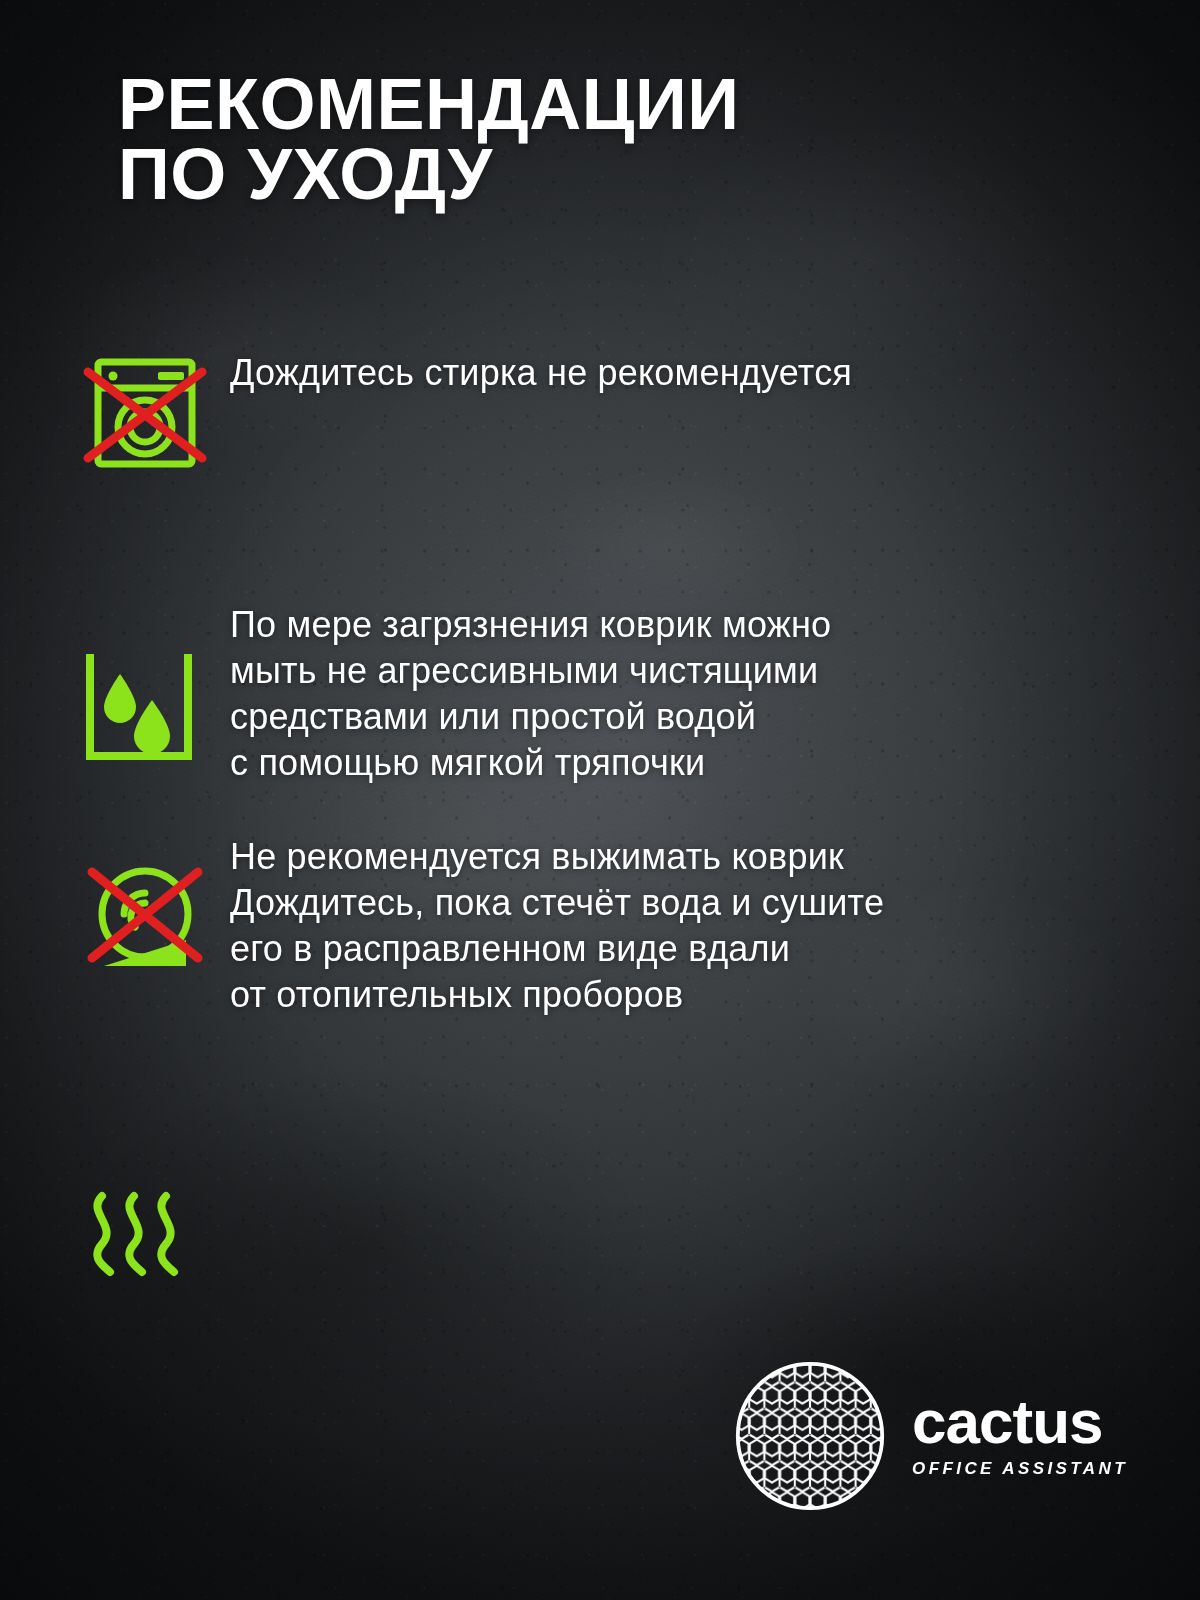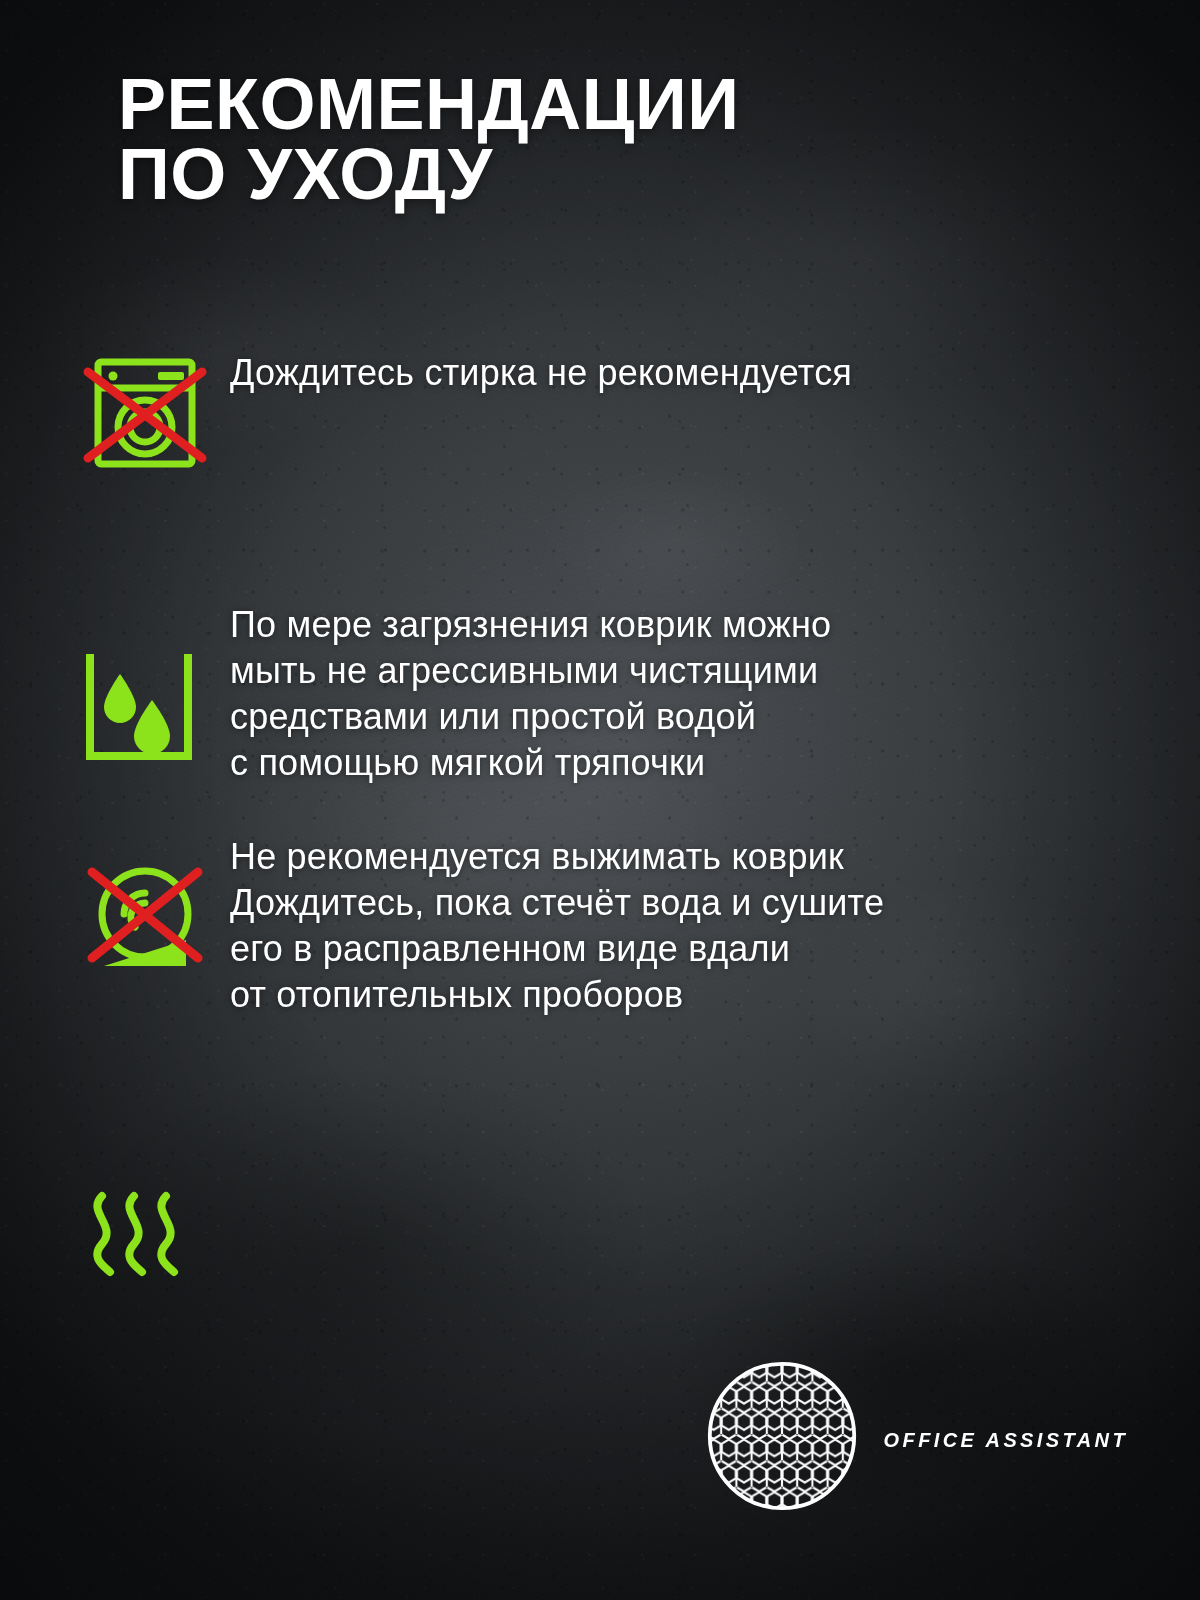--- a/index.html
+++ b/index.html
@@ -146,21 +146,21 @@
   }
   .logo-name {
     color: #ffffff;
     font-size: 62px;
     font-weight: 700;
     line-height: 0.95;
     letter-spacing: -1px;
   }
   .logo-sub {
     color: #ffffff;
-    font-size: 20px;
+    font-size: 17px;
     font-style: italic;
     font-weight: 700;
     letter-spacing: 3.4px;
     margin-top: 8px;
   }
 </style>
 </head>
 <body>
 
 <div class="page">
@@ -256,18 +256,19 @@
               <path d="M8 27.7 L15.4 23.3 M8 27.7 L0.6 23.3"></path>
             </g>
           </pattern>
         </defs>
         <g clip-path="url(#circClip)">
           <rect x="0" y="0" width="160" height="160" fill="url(#honeycomb)"></rect>
         </g>
         <circle cx="80" cy="80" r="76" fill="none" stroke="#ffffff" stroke-width="4"></circle>
       </svg>
       <div class="logo-words">
+        <div class="logo-name">cactus</div>
         <div class="logo-sub">OFFICE ASSISTANT</div>
       </div>
     </div>
 
   </div>
 </div>
 
 </body></html>

